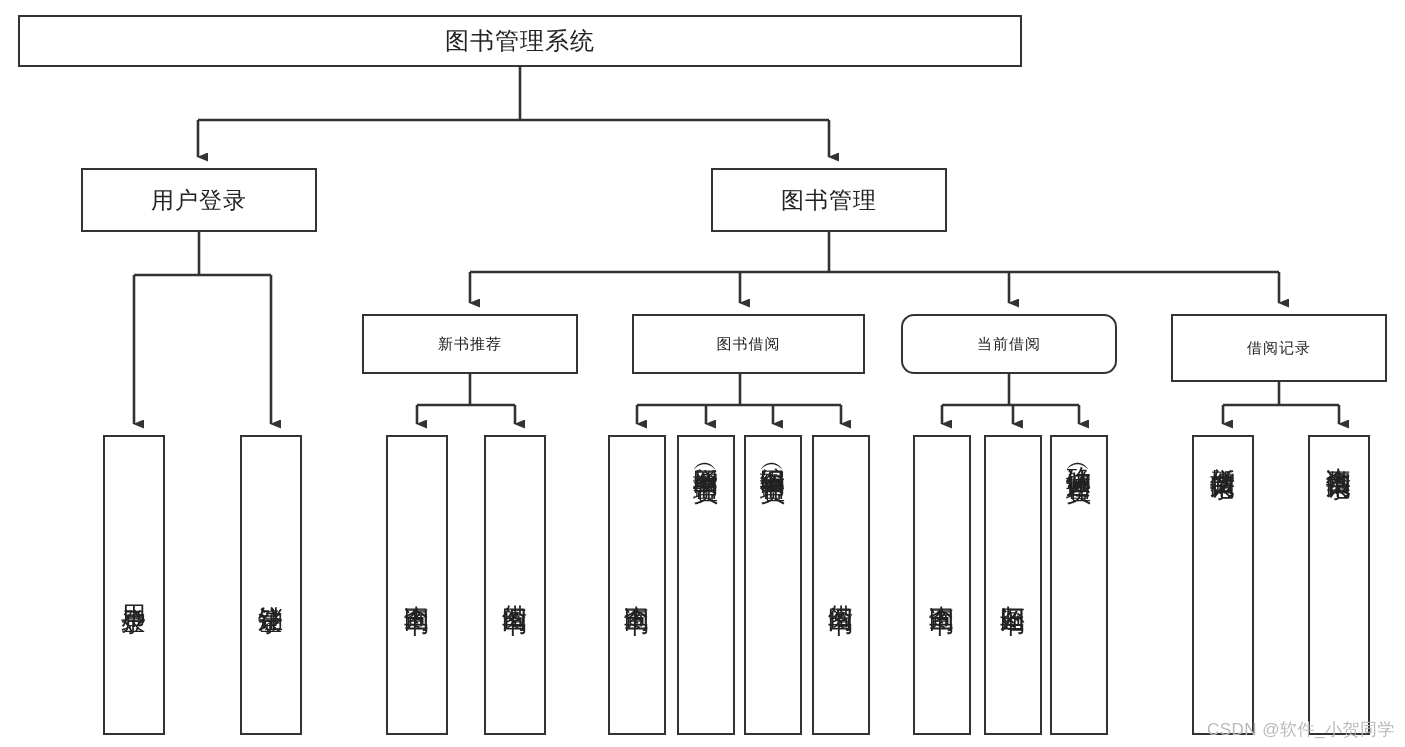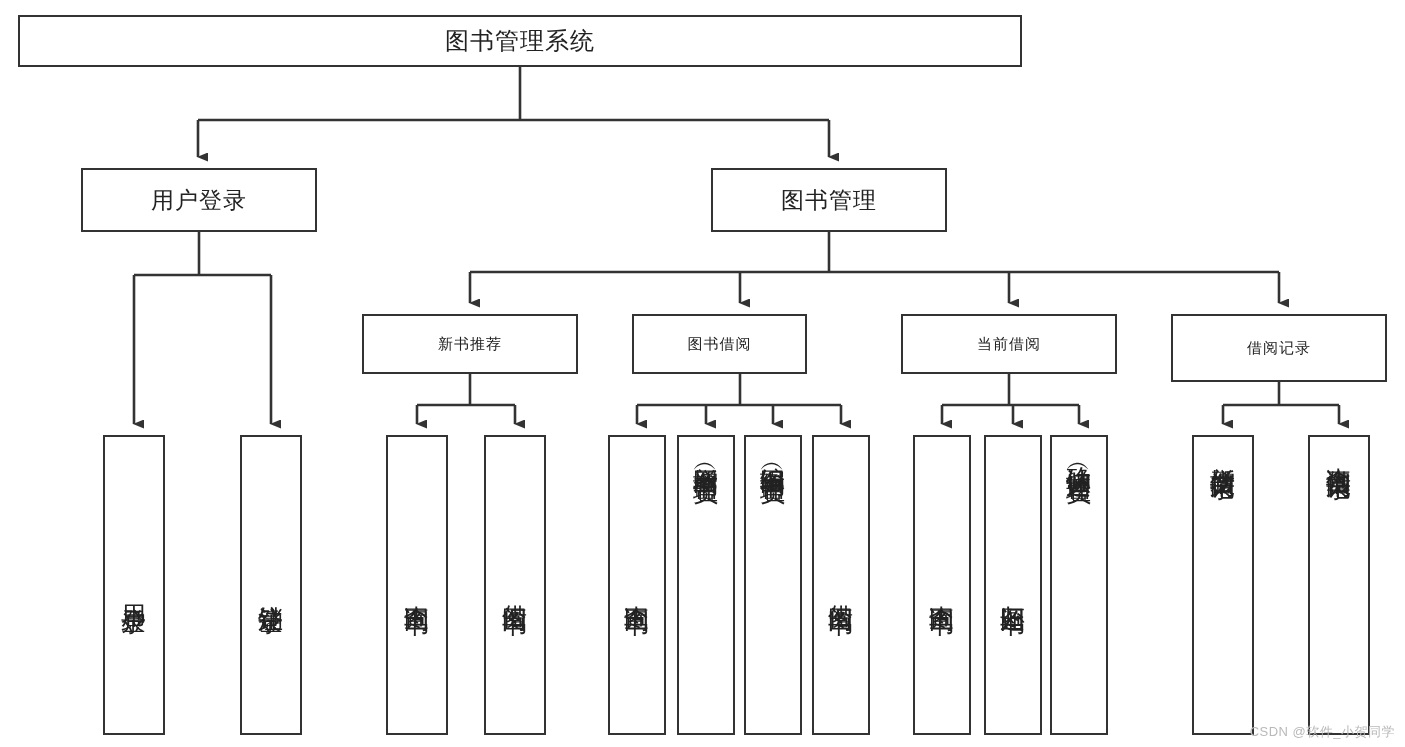--- a/index.html
+++ b/index.html
@@ -63,21 +63,21 @@
     display: flex;
     align-items: center;
     justify-content: center;
     width: 100%;
     height: 100%;
   }
   #watermark {
     position: absolute;
     right: 10px;
     bottom: 6px;
-    font-size: 13px;
+    font-size: 17px;
     color: #b9b9b9;
     letter-spacing: 0.5px;
     white-space: nowrap;
   }
 </style>
 </head>
 <body>
 
 <div id="canvas">
 
@@ -130,24 +130,24 @@
       </div>
       <div class="node level2" style="left: 81px; top: 168px; width: 236px; height: 64px;">
         <span>用户登录</span>
       </div>
       <div class="node level2" style="left: 711px; top: 168px; width: 236px; height: 64px;">
         <span>图书管理</span>
       </div>
       <div class="node level3" style="left: 362px; top: 314px; width: 216px; height: 60px;">
         <span>新书推荐</span>
       </div>
-      <div class="node level3" style="left: 632px; top: 314px; width: 175px; height: 60px;">
+      <div class="node level3" style="left: 632px; top: 314px; width: 233px; height: 60px;">
         <span>图书借阅</span>
       </div>
-      <div class="node level3" style="left: 901px; top: 314px; width: 216px; height: 60px;">
+      <div class="node level3" style="left: 901px; top: 314px; width: 216px; height: 60px; border-radius: 13px;">
         <span>当前借阅</span>
       </div>
       <div class="node level3" style="left: 1171px; top: 314px; width: 216px; height: 68px;">
         <span>借阅记录</span>
       </div>
       <div class="node leaf" style="left: 103px; top: 435px; width: 62px; height: 300px; align-items: center;">
         <div class="leaf-inner">
           <span class="vlabel">用户登录</span>
         </div>
       </div>

